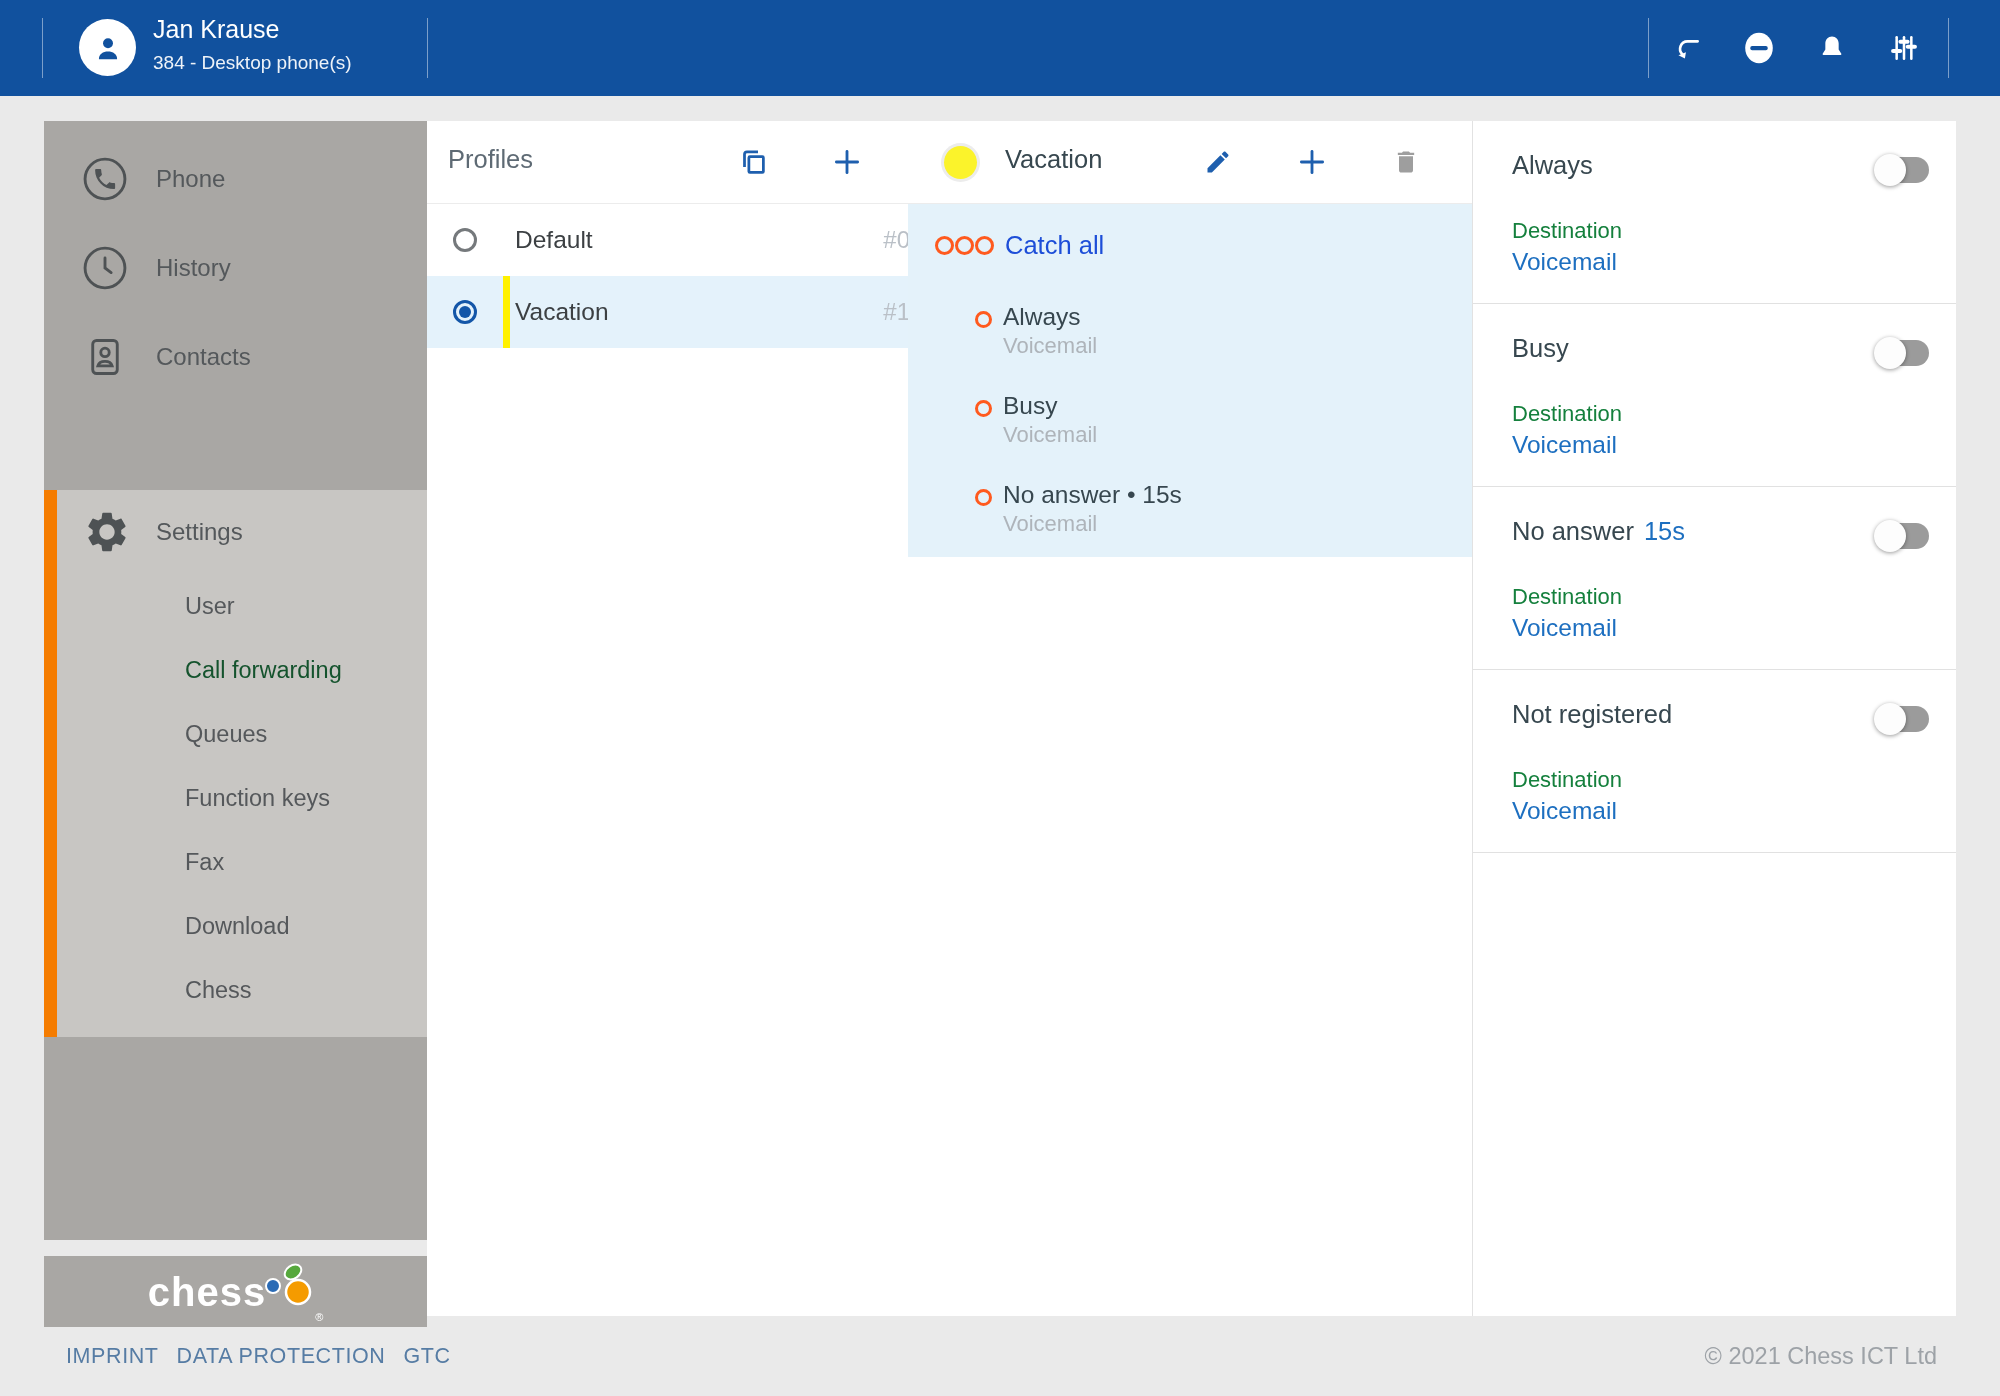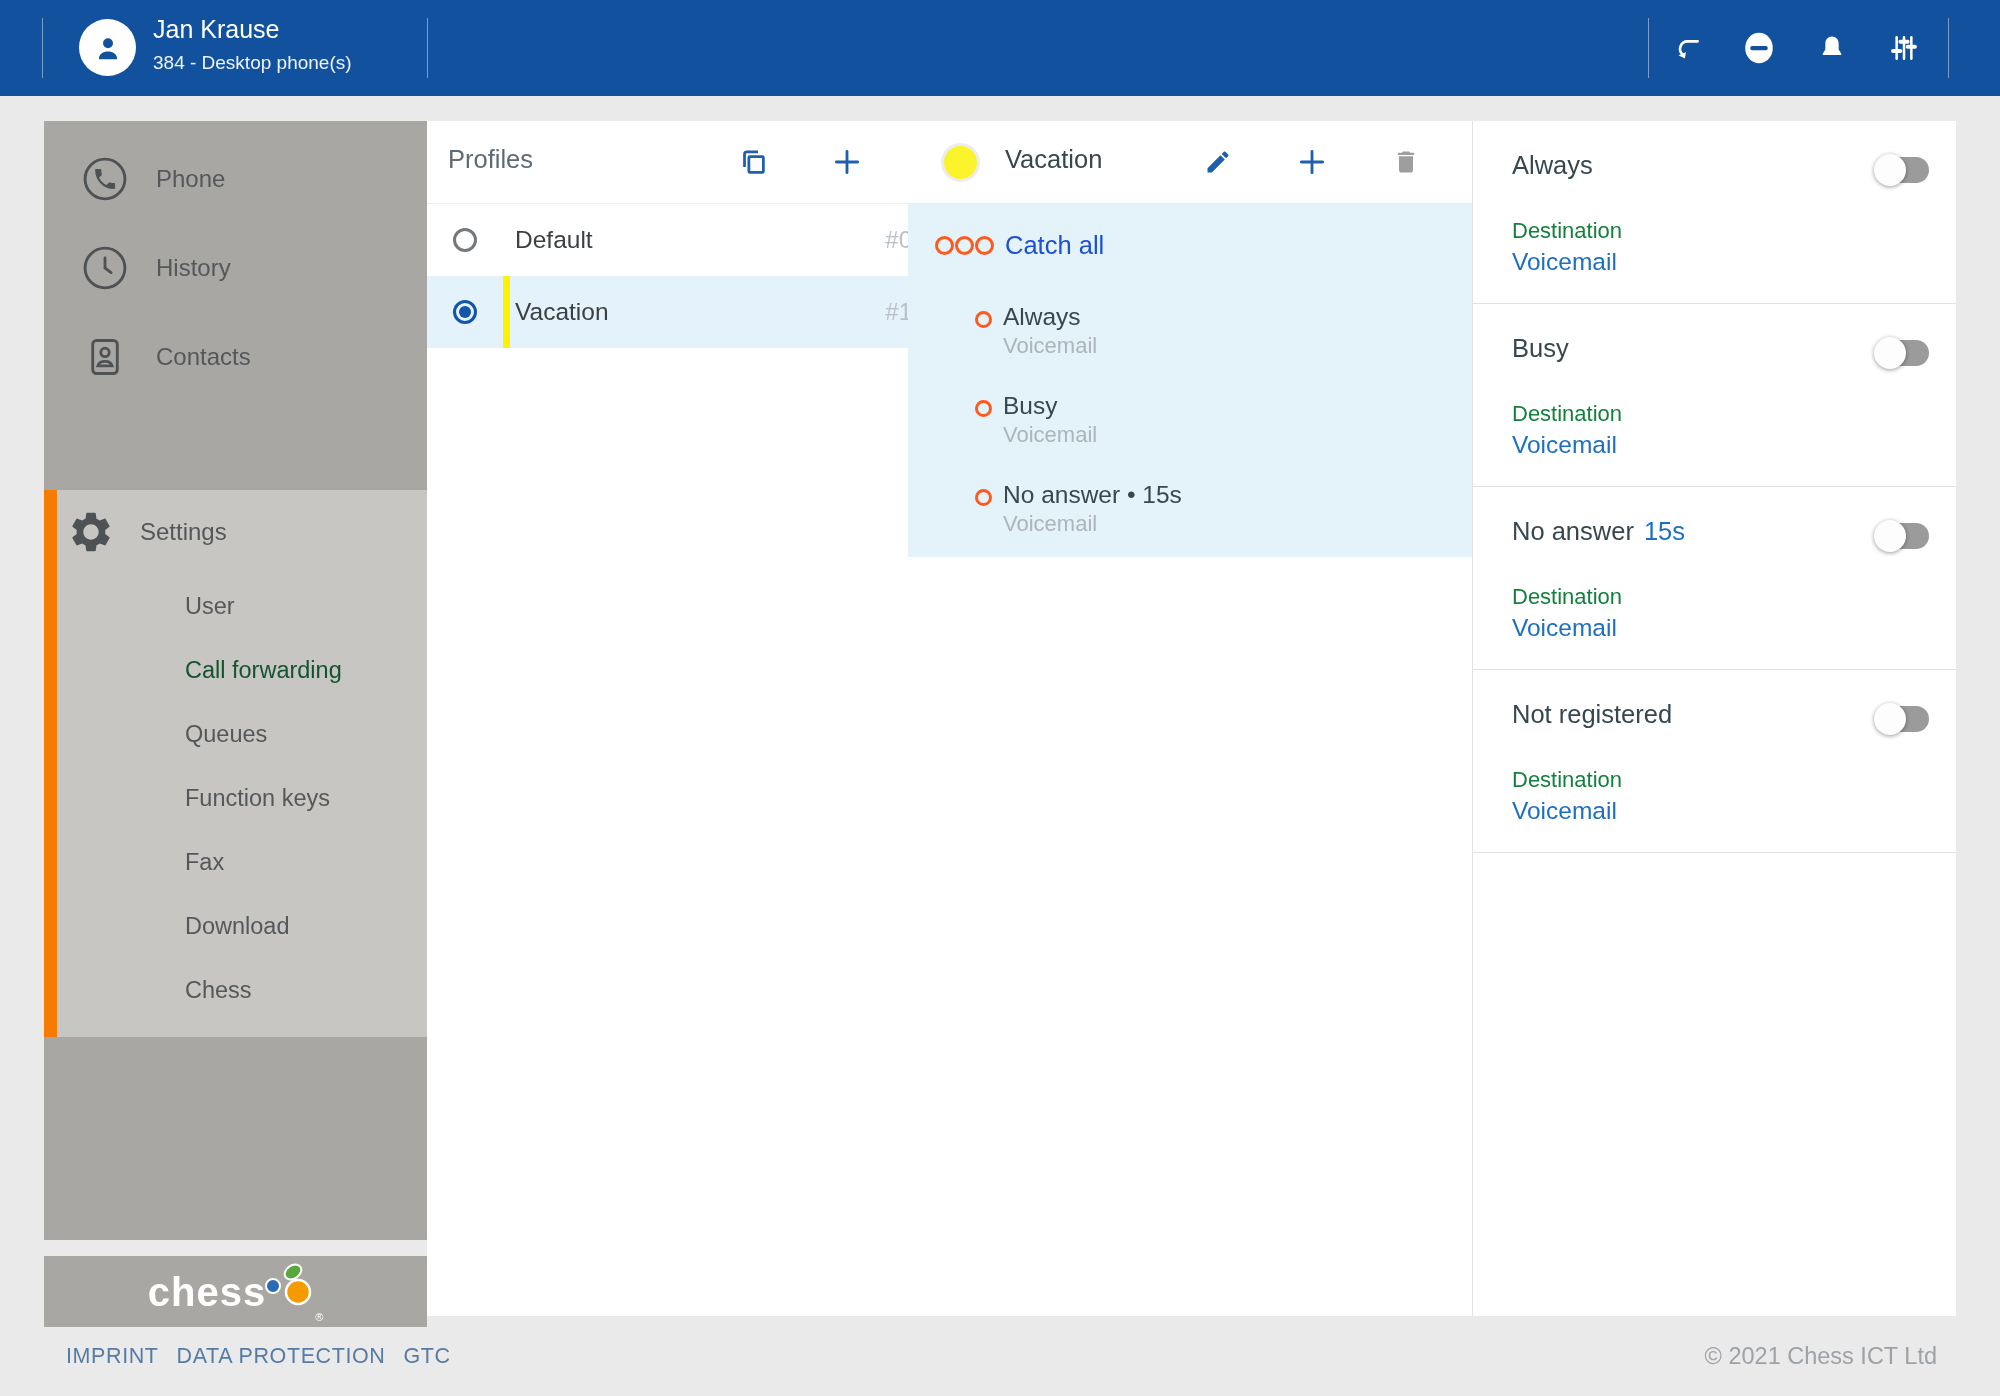--- a/index.html
+++ b/index.html
@@ -20,33 +20,33 @@
   .hbtn{position:absolute;top:26px;width:44px;height:44px;display:flex;align-items:center;justify-content:center;color:#fff;cursor:pointer}
 
   
   .sidebar{position:absolute;left:44px;top:121px;width:383px;height:1195px}
   .nav-top{background:#A9A7A4;height:369px;padding-top:13px;box-sizing:border-box}
   .nav-item{height:89px;display:flex;align-items:center;padding-left:38px;gap:28px;
             color:#54585B;font-size:24px;cursor:pointer}
   .nav-item .nicon{width:46px;height:46px;color:#4E5254;flex:none}
   .settings-block{background:#C8C6C3;height:547px;position:relative;box-sizing:border-box}
   .settings-block::before{content:"";position:absolute;left:0;top:0;bottom:0;width:13px;background:#F57C00}
-  .settings-item{height:84px;display:flex;align-items:center;padding-left:24px;gap:26px;
+  .settings-item{height:84px;display:flex;align-items:center;padding-left:40px;gap:26px;
                  color:#54585B;font-size:24px;cursor:pointer;position:relative}
   .settings-item .nicon{width:46px;height:46px;color:#4E5254;flex:none}
   .sub-item{height:64px;display:flex;align-items:center;padding-left:141px;font-size:23.5px;color:#55585B;cursor:pointer}
   .sub-item.active{color:#14532d}
   .nav-bottom{background:#A9A7A4;height:203px}
   .logo-block{background:#A9A7A4;height:71px;margin-top:16px;display:flex;align-items:center;justify-content:center;gap:0}
   .logo-text{color:#fff;font-size:40px;font-weight:bold;letter-spacing:1px;line-height:1}
   .logo-reg{color:#fff;font-size:11px;align-self:flex-end;margin:0 0 4px 1px}
 
   
   .panel{position:absolute;top:121px;background:#fff;box-sizing:border-box}
-  .panel.profiles{left:427px;width:513px;height:1195px;border-right:4px solid #0ea5e9}
+  .panel.profiles{left:427px;width:513px;height:1195px;border-right:6px solid #0ea5e9}
   .panel.detail{left:908px;width:565px;height:1195px;border-right:1px solid #E2E2E2}
   .panel.rules{left:1473px;width:483px;height:1195px}
   .panel-header{height:83px;position:relative;border-bottom:1px solid #ECECEC;box-sizing:border-box}
   .profiles-title{position:absolute;left:21px;top:24px;font-size:25.5px;color:#5E6A74}
   .icon-btn{position:absolute;top:19px;width:44px;height:44px;display:flex;align-items:center;justify-content:center;cursor:pointer}
   .blue-ic{color:#1E5FAE}
   .gray-ic{color:#9E9E9E}
 
   
   .profile-row{height:72px;display:flex;align-items:center;position:relative;cursor:pointer}

